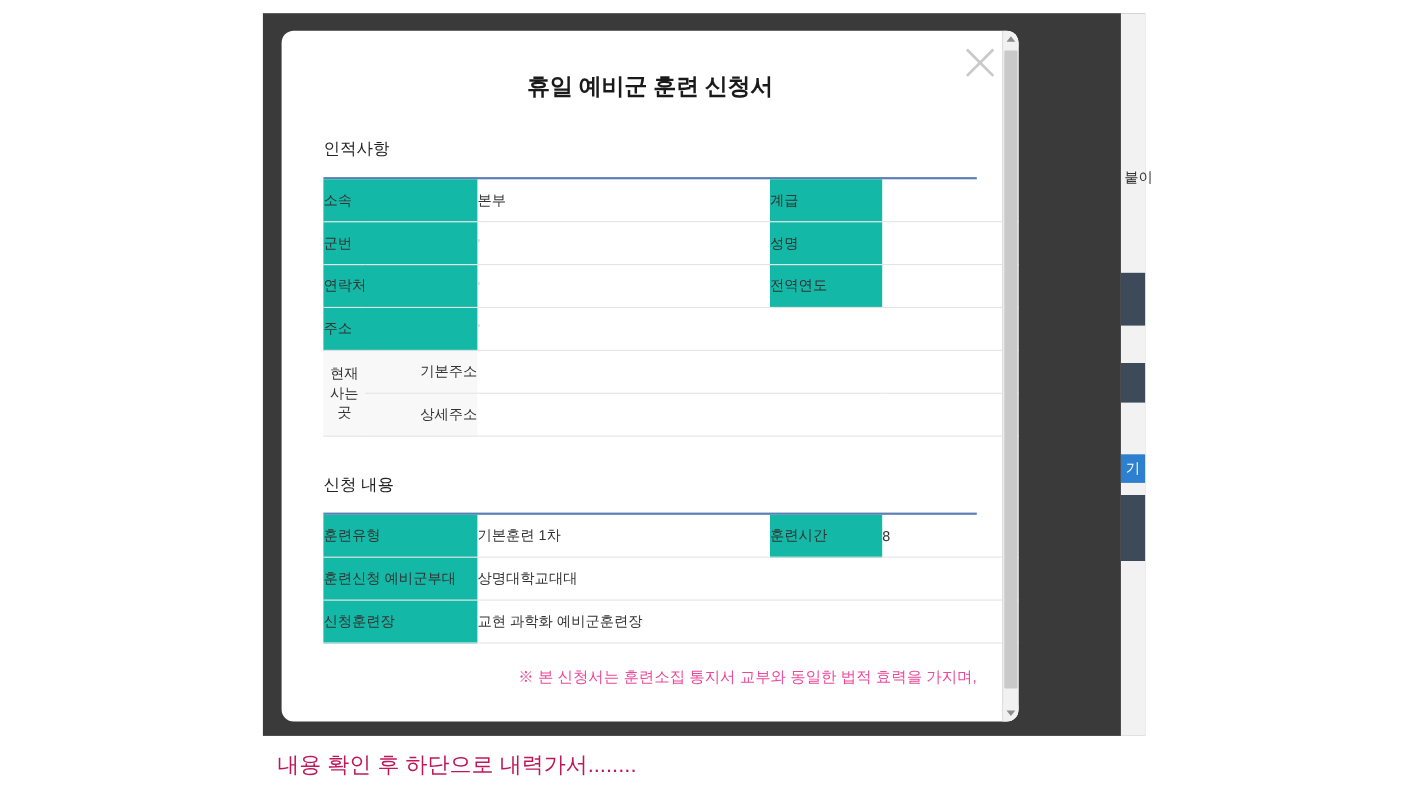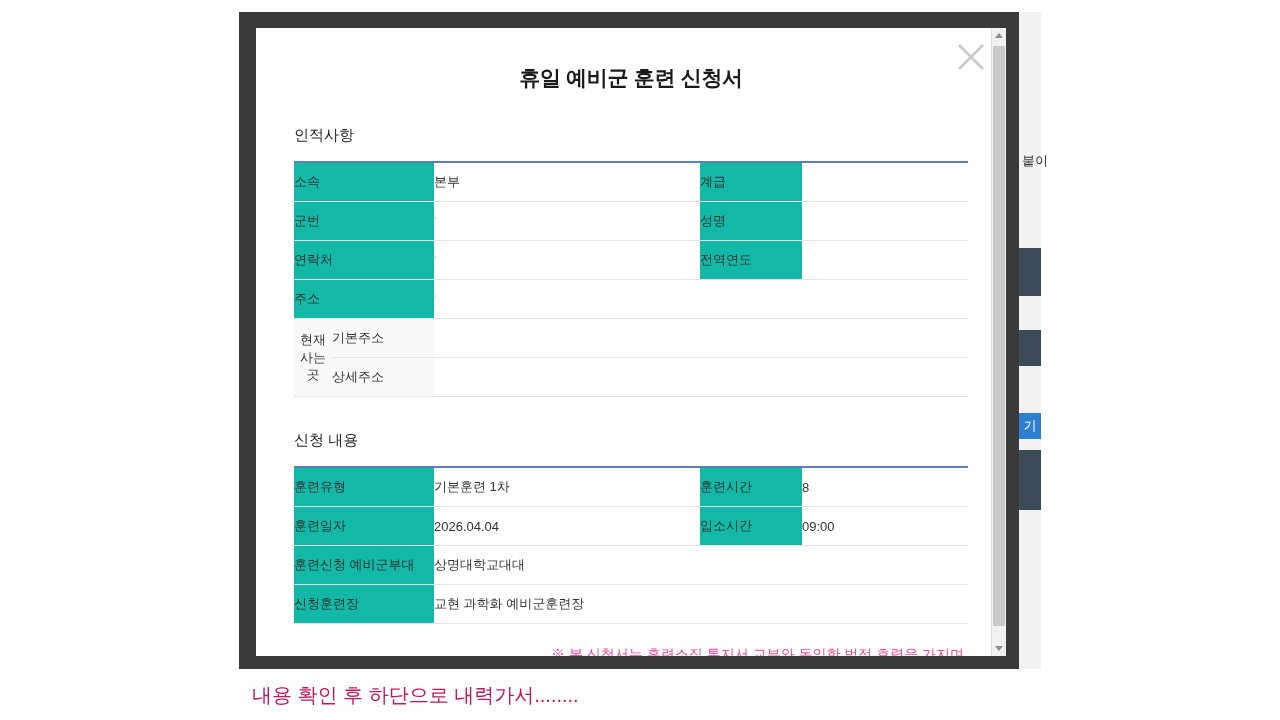--- a/index.html
+++ b/index.html
@@ -55,24 +55,25 @@
     font-size: 13px;
     line-height: 26px;
     text-align: center;
   }
 
   
   .modal {
     position: absolute;
     left: 256px;
     top: 28px;
-    width: 750px;
+    width: 670px;
     height: 628px;
     background: #ffffff;
     overflow: hidden;
+    border-radius: 11px;
   }
 
   .modal-close {
     position: absolute;
     right: 14px;
     top: 8px;
     width: 42px;
     height: 42px;
     cursor: pointer;
   }
@@ -126,21 +127,21 @@
   td.val.placeholder {
     color: #cccccc;
   }
   td.lbl-merged {
     background: #f8f8f8;
     text-align: center;
     line-height: 1.35;
   }
   td.lbl-sub {
     background: #f8f8f8;
-    text-align: left;
+    text-align: right;
   }
 
   .notice {
     margin: 22px 38px 0 38px;
     text-align: right;
     font-size: 14px;
     color: #ec4899;
   }
 
   
@@ -276,26 +277,20 @@
             <col style="width:166px">
         </colgroup>
         <tbody>
           <tr>
             <td class="lbl">훈련유형</td>
             <td class="val">기본훈련 1차</td>
             <td class="lbl">훈련시간</td>
             <td class="val">8</td>
           </tr>
           <tr>
-            <td class="lbl">훈련일자</td>
-            <td class="val">2026.04.04</td>
-            <td class="lbl">입소시간</td>
-            <td class="val">09:00</td>
-          </tr>
-          <tr>
             <td class="lbl">훈련신청 예비군부대</td>
             <td class="val" colspan="3">상명대학교대대</td>
           </tr>
           <tr>
             <td class="lbl">신청훈련장</td>
             <td class="val" colspan="3">교현 과학화 예비군훈련장</td>
           </tr>
         </tbody>
       </table>
     </div>

